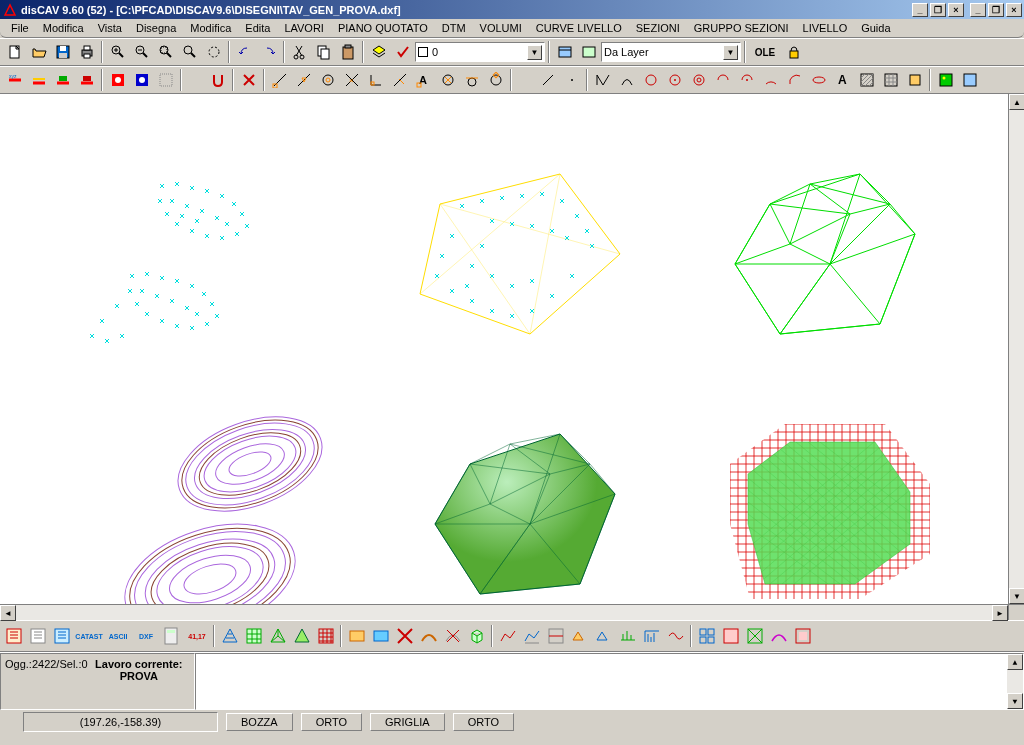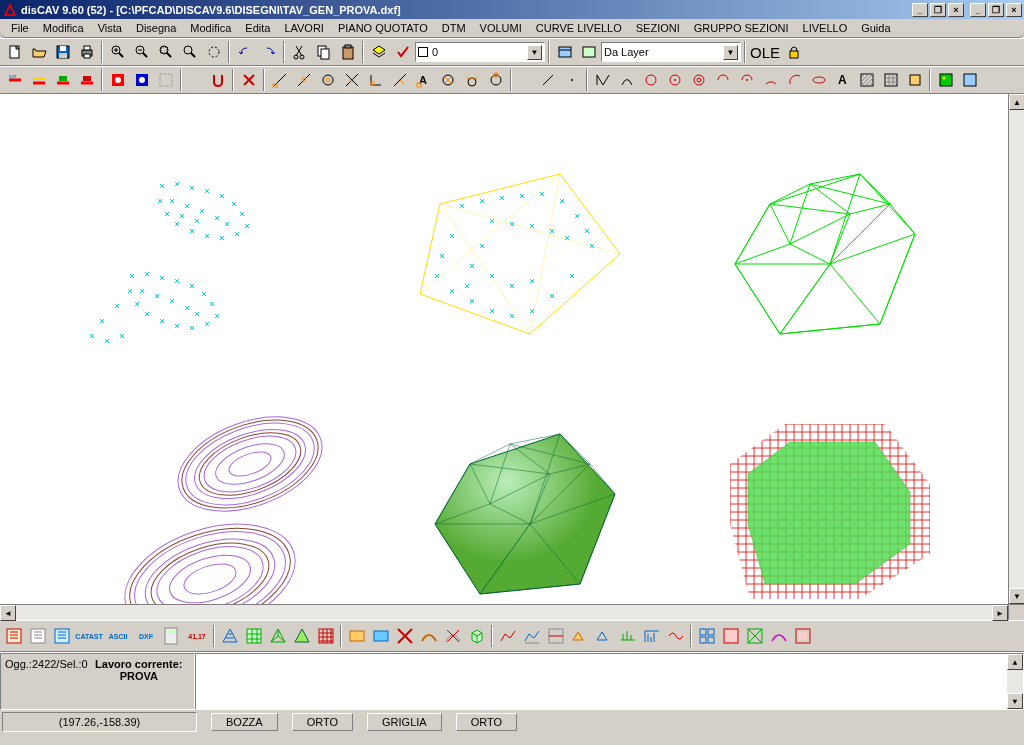--- a/index.html
+++ b/index.html
@@ -18,21 +18,21 @@
 .canvas-wrap { display: flex; height: 510px; }
 .vscroll { width: 16px; background: #d4d0c8; border-left: 1px solid #808080; display: flex; flex-direction: column; }
 .hscroll { height: 16px; background: #d4d0c8; border-top: 1px solid #808080; display: flex; }
 .sbtn { width: 16px; height: 16px; background: #d4d0c8; border: 1px solid; border-color: #fff #404040 #404040 #fff; display: flex; align-items: center; justify-content: center; font-size: 8px; }
 .strack { flex: 1; background: repeating-conic-gradient(#d4d0c8 0% 25%, #fff 0% 50%) 50% / 2px 2px; }
 .canvas-area { flex: 1; background: #fff; position: relative; }
 .bottom-toolbar { background: #d4d0c8; height: 32px; display: flex; align-items: center; padding: 0 3px; border-top: 1px solid #fff; border-bottom: 1px solid #808080; gap: 1px; }
 .statusarea { display: flex; background: #d4d0c8; height: 58px; border-top: 1px solid #fff; }
 .statusleft { width: 195px; border: 1px solid; border-color: #808080 #fff #fff #808080; padding: 4px; display: flex; flex-direction: row; justify-content: center; }
 .statusright { flex: 1; border: 1px solid; border-color: #808080 #fff #fff #808080; background: #fff; padding: 3px; font-family: 'Courier New', monospace; font-size: 12px; position: relative; }
-.statusbar2 { display: flex; background: #d4d0c8; height: 24px; align-items: center; padding: 2px; gap: 14px; }
+.statusbar2 { display: flex; background: #d4d0c8; height: 24px; align-items: center; padding: 2px; gap: 8px; margin-left: 21px; }
 .coordbox { width: 195px; border: 1px solid; border-color: #808080 #fff #fff #808080; padding: 3px 6px; text-align: center; }
 .modebtn { height: 18px; padding: 0 14px; border: 1px solid; border-color: #fff #808080 #808080 #fff; background: #d4d0c8; font-size: 11px; cursor: default; }
 svg { display: block; }
 .sr-vscroll { width: 16px; background: #d4d0c8; position: absolute; right: 0; top: 0; bottom: 0; display: flex; flex-direction: column; }
 </style>
 </head>
 <body>
 
 <div class="titlebar">
   <span class="icon">
@@ -187,21 +187,21 @@
   <span class="tbtn">
       <svg width="16" height="16">
         <rect x="2" y="3" width="12" height="10" fill="#cfc" stroke="#000"></rect>
       </svg>
     </span>
   <div class="dropdown" style="min-width:140px">
     <span>Da Layer</span>
     <span class="arrow">▼</span>
   </div>
   <span class="tsep"></span>
-  <span class="tbtn" style="width:32px;font-weight:normal;font-size:15px">OLE</span>
+  <span class="tbtn" style="width:32px;font-weight:bold;font-size:10px">OLE</span>
   <span class="tbtn">
       <svg width="16" height="16">
         <rect x="4" y="7" width="8" height="7" fill="#fc0" stroke="#000"></rect>
         <path d="M5 7 Q5 3 8 3 Q11 3 11 7" fill="none" stroke="#000"></path>
       </svg>
     </span>
 </div>
 
 <div class="toolbar">
   <span class="tbtn">

